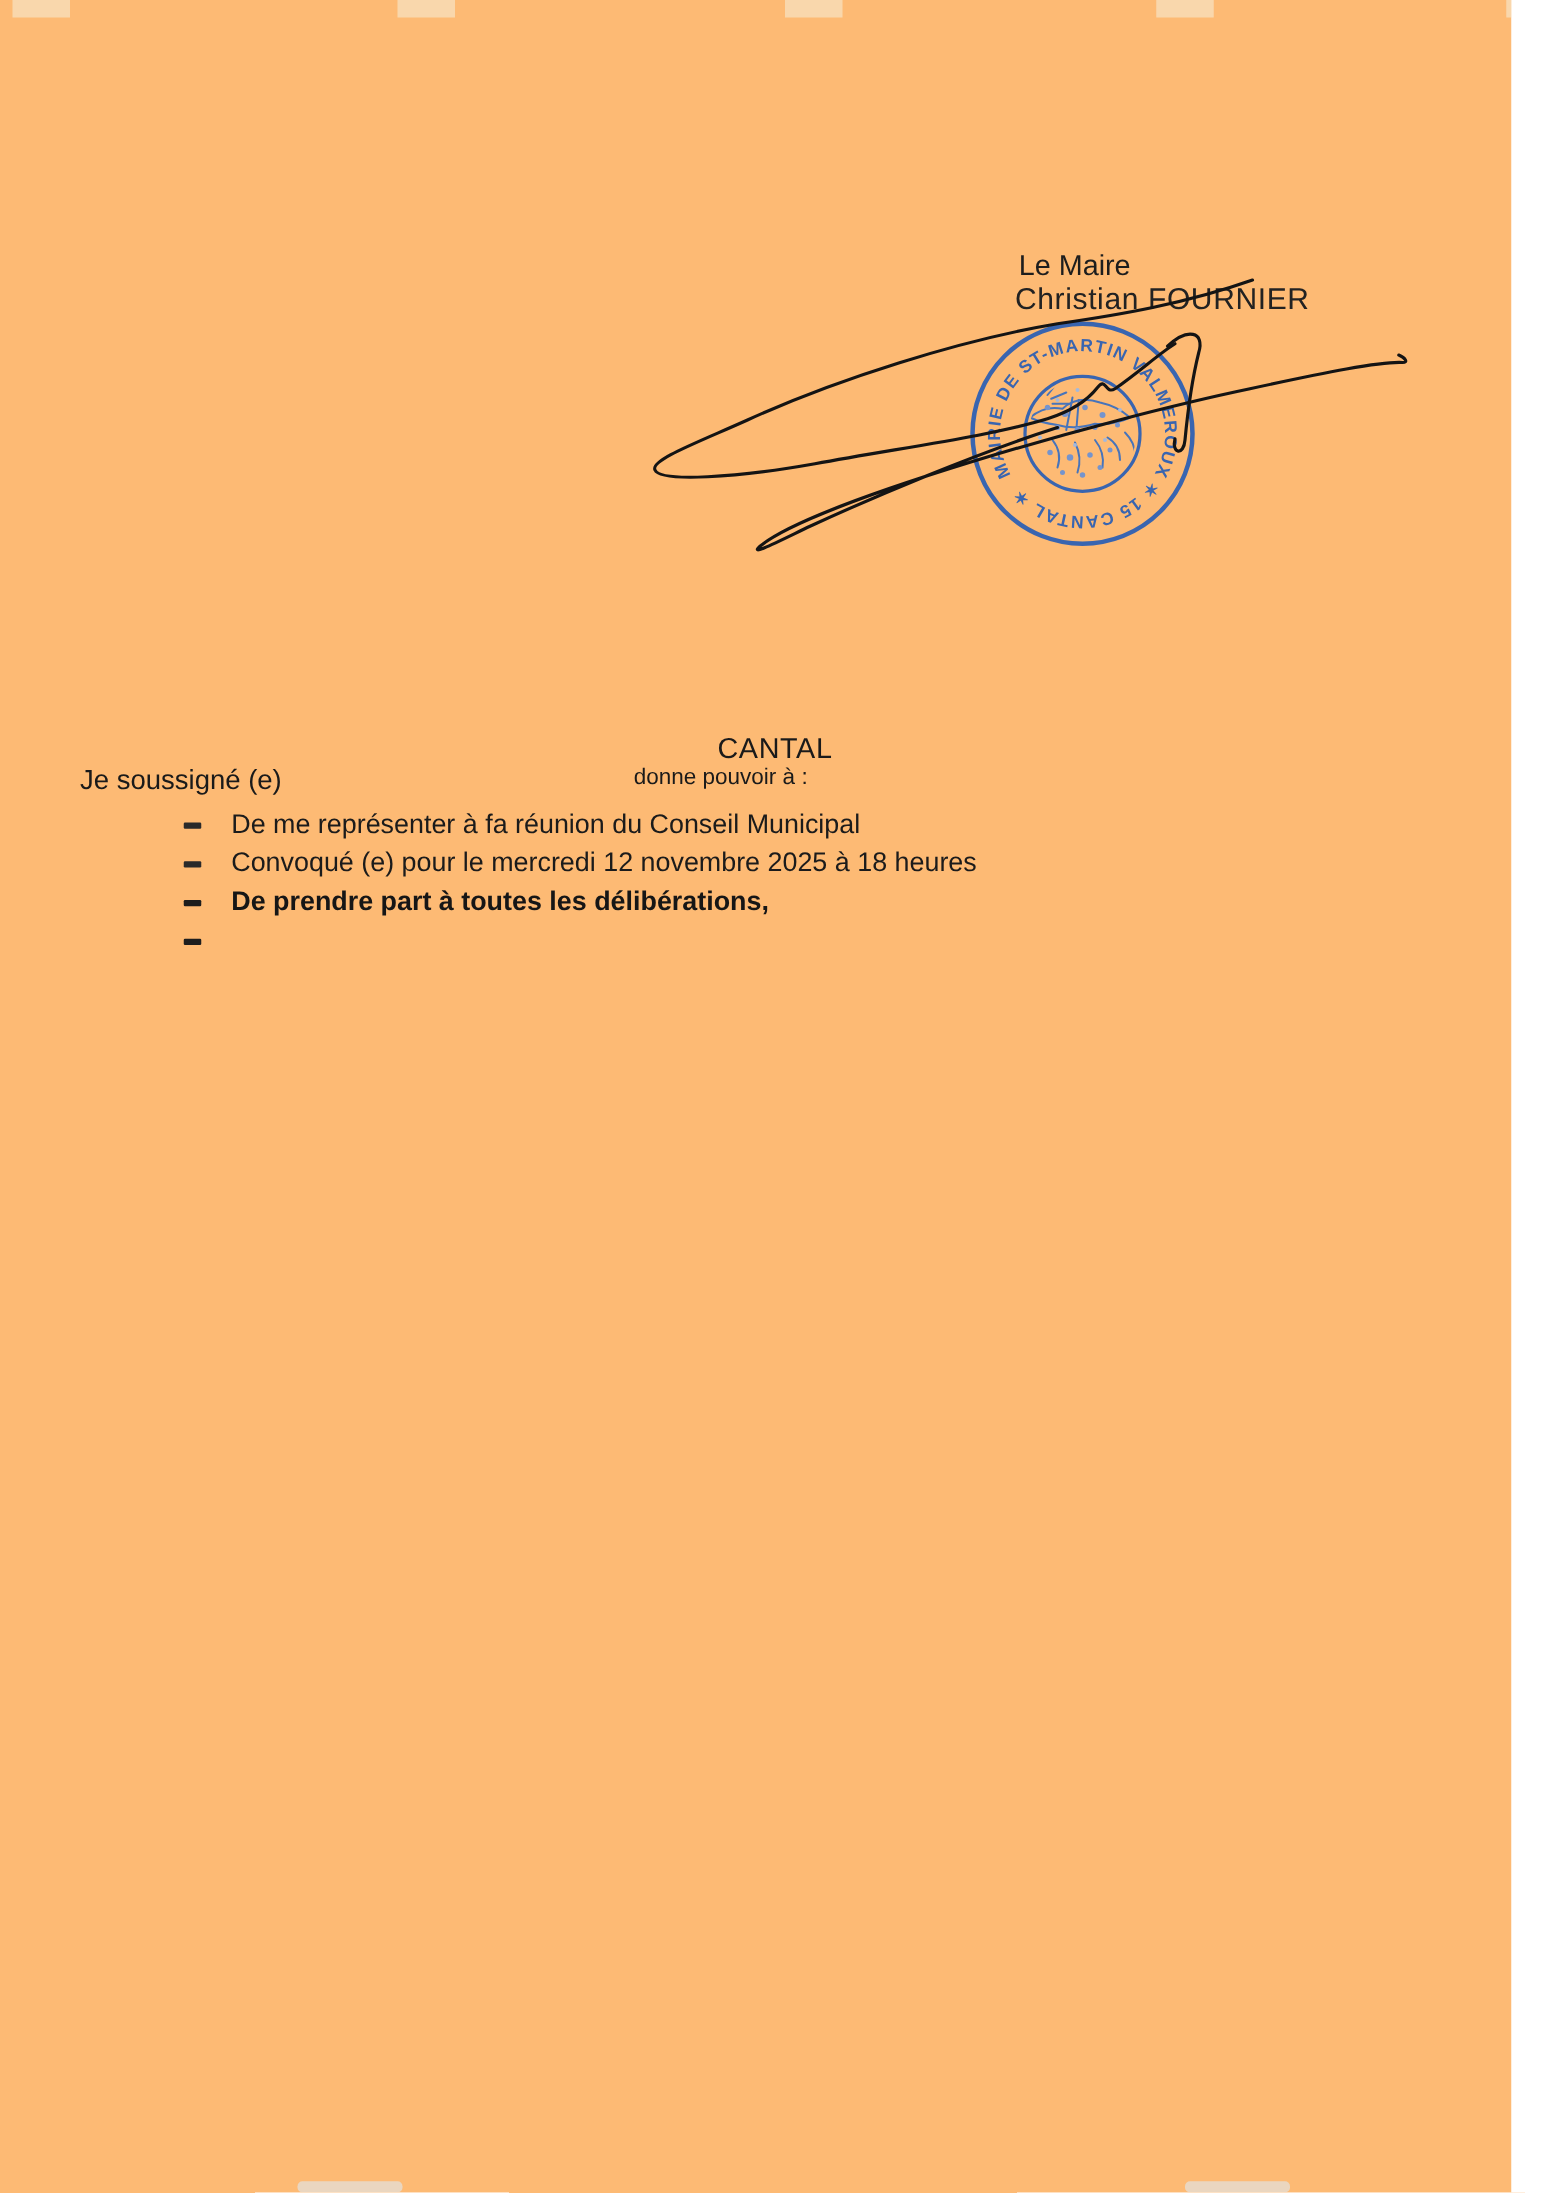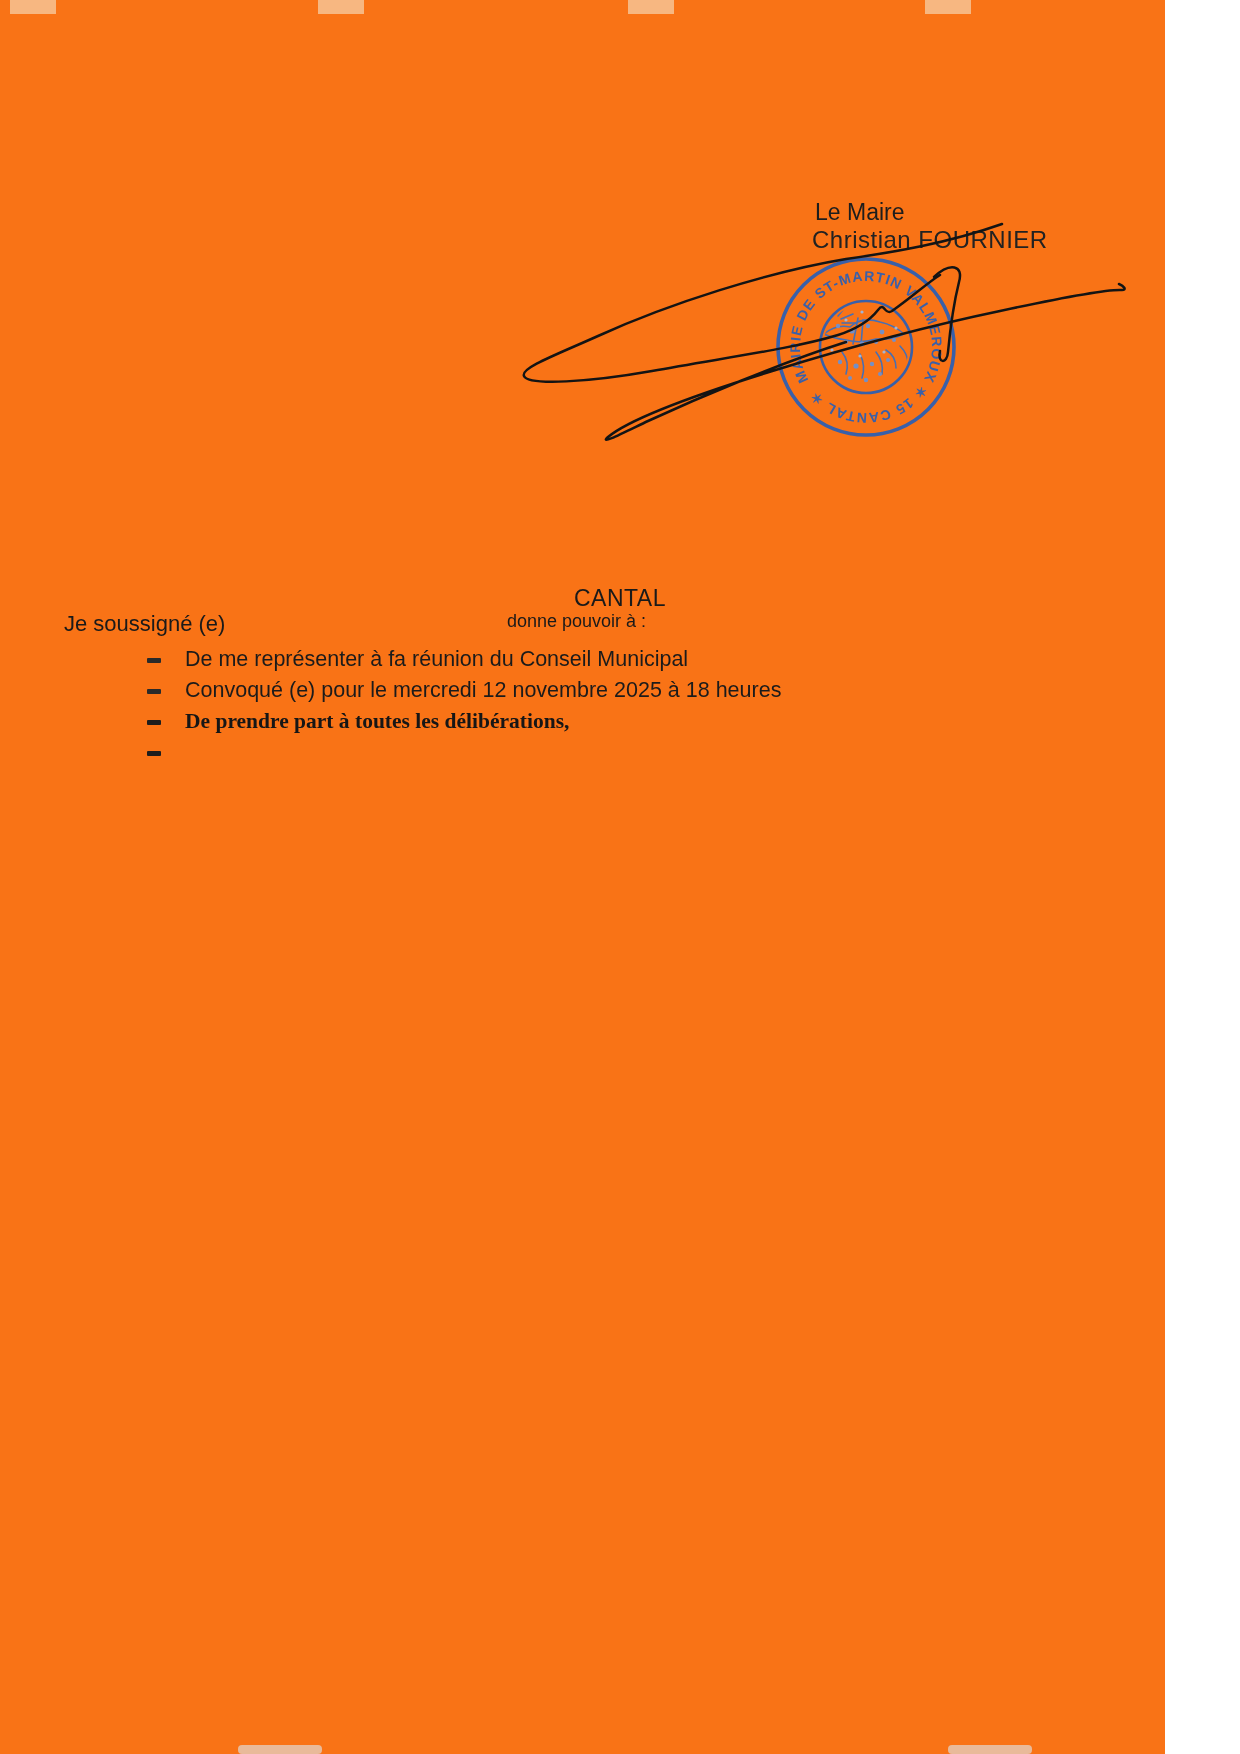--- a/index.html
+++ b/index.html
@@ -1,23 +1,24 @@
 <!DOCTYPE html>
 <html><head>
 <meta charset="utf-8">
 <style>
   html, body { margin: 0; padding: 0; background: #ffffff; }
   .page {
     position: relative;
     width: 1165px;
     height: 1754px;
-    background: #f97316;
+    background: #fdba74;
     overflow: hidden;
     font-family: "Liberation Sans", sans-serif;
     color: #1b1b1b;
+    padding-left: 44px;
   }
   
   .scan-artifact-top {
     position: absolute; top: 0; height: 14px; width: 46px;
     background: rgba(246, 238, 218, 0.55);
   }
   .scan-artifact-bottom {
     position: absolute; bottom: 0; height: 9px; width: 84px;
     background: rgba(222, 233, 244, 0.6);
     border-radius: 4px;
@@ -55,21 +56,21 @@
   .bullet-list { position: absolute; left: 0; top: 646px; width: 1240px; text-align: right; }
   .bullet-row { position: relative; height: 31px; }
   .bullet-dash {
     position: absolute; left: 147px; top: 12px;
     width: 14px; height: 5px; background: #2a2a2a; border-radius: 1px;
   }
   .bullet-text {
     position: absolute; left: 185px; top: 1px;
     font-size: 21.5px; color: #1b1b1b; white-space: nowrap;
   }
-  .bullet-row.bold .bullet-text { font-weight: 700; color: #161616; font-family: Liberation Serif, serif; }
+  .bullet-row.bold .bullet-text { font-weight: 700; color: #161616; }
   .bullet-row.bold .bullet-dash { background: #1d1d1d; }
 </style>
 </head>
 <body>
 
 <div class="page">
 
   <div class="scan-artifact-top" style="left:10px"></div>
   <div class="scan-artifact-top" style="left:318px"></div>
   <div class="scan-artifact-top" style="left:628px"></div>

